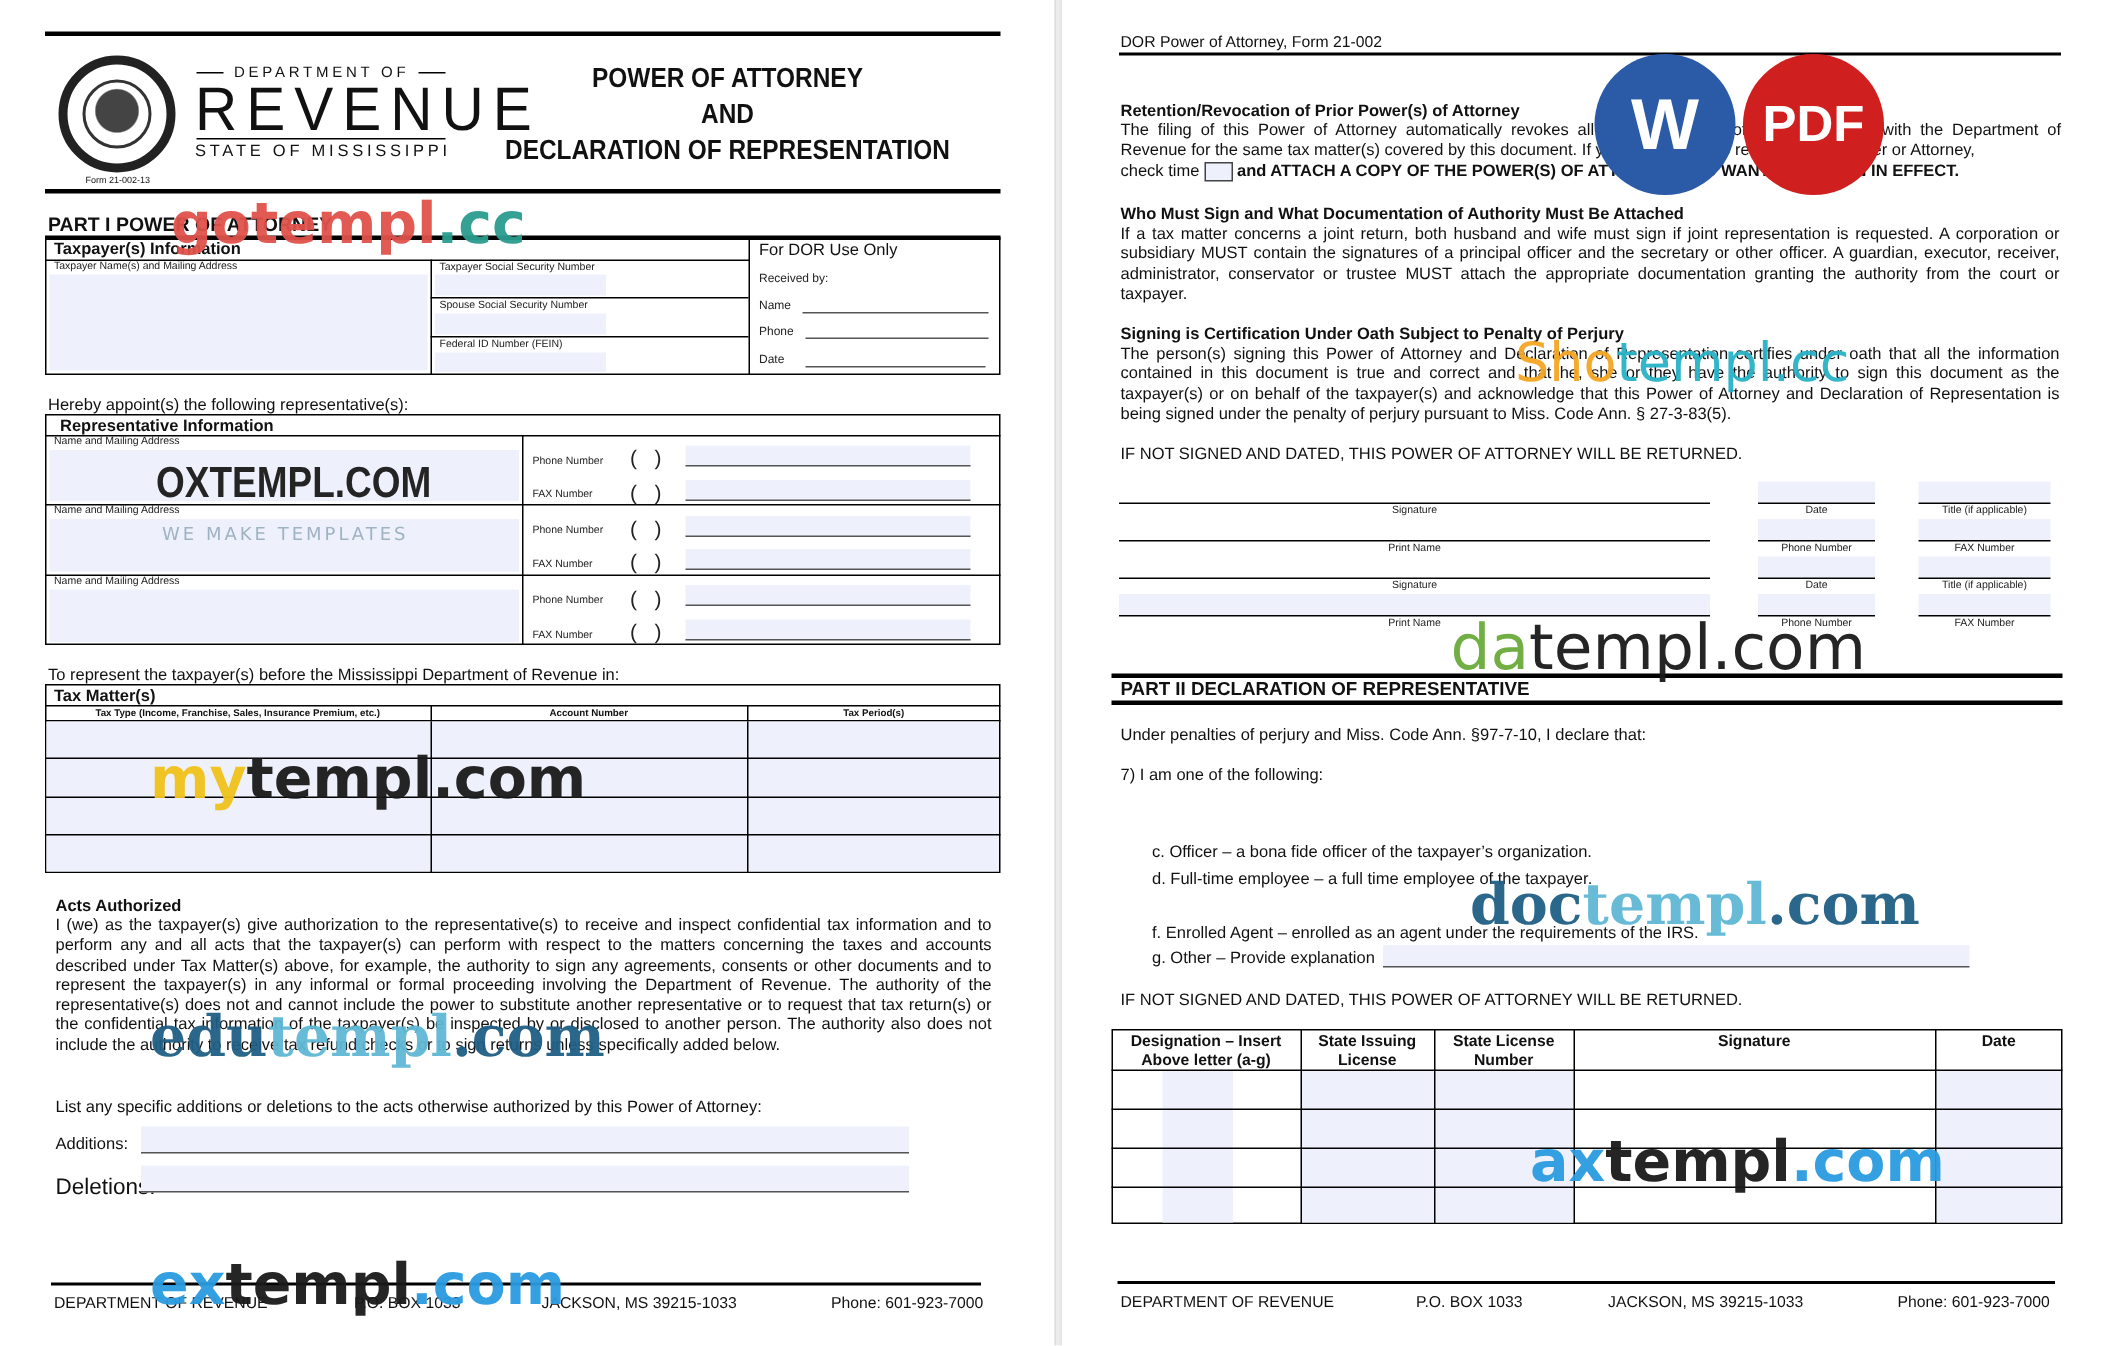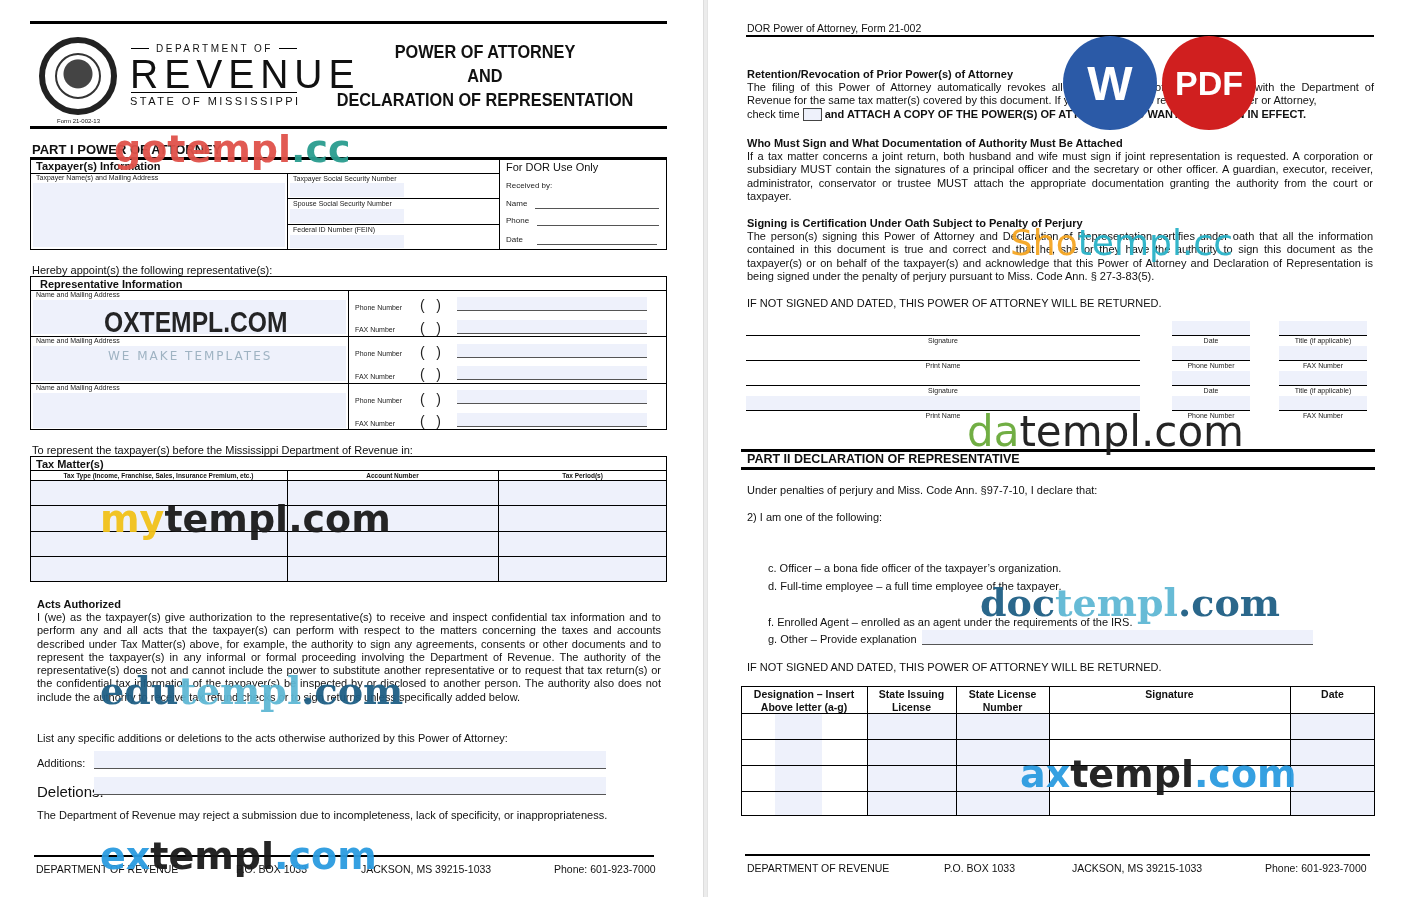--- a/index.html
+++ b/index.html
@@ -156,21 +156,20 @@
   <div class="abs" style="left:499px;top:481px;width:167px;height:24px;"></div>
 
   <div class="abs bold" style="left:37px;top:598px;font-size:11px;">Acts Authorized</div>
   <div class="abs txt11 justify" style="left:37px;top:611px;width:624px;">I (we) as the taxpayer(s) give authorization to the representative(s) to receive and inspect confidential tax information and to perform any and all acts that the taxpayer(s) can perform with respect to the matters concerning the taxes and accounts described under Tax Matter(s) above, for example, the authority to sign any agreements, consents or other documents and to represent the taxpayer(s) in any informal or formal proceeding involving the Department of Revenue. The authority of the representative(s) does not and cannot include the power to substitute another representative or to request that tax return(s) or the confidential tax information of the taxpayer(s) be inspected by or disclosed to another person.  The authority also does not include the authority to receive tax refund checks or to sign returns unless specifically added below.</div>
 
   <div class="abs" style="left:37px;top:732px;font-size:11px;">List any specific additions or deletions to the acts otherwise authorized by this Power of Attorney:</div>
   <div class="abs" style="left:37px;top:757px;font-size:11px;">Additions:</div>
   <div class="underline-field fill" style="left:94px;top:751px;width:512px;height:18px;"></div>
   <div class="abs" style="left:37px;top:783px;font-size:15px;">Deletions:</div>
   <div class="underline-field fill" style="left:94px;top:777px;width:512px;height:18px;"></div>
-  <div class="abs" style="left:37px;top:809px;font-size:11px;">The Department of Revenue may reject a submission due to incompleteness, lack of specificity, or inappropriateness.</div>
 
   <div class="rule" style="left:34px;top:855px;width:620px;height:2px;"></div>
   <div class="abs" style="left:36px;top:863px;font-size:10.5px;">DEPARTMENT OF REVENUE</div>
   <div class="abs" style="left:236px;top:863px;font-size:10.5px;">P.O. BOX 1033</div>
   <div class="abs" style="left:361px;top:863px;font-size:10.5px;">JACKSON, MS  39215-1033</div>
   <div class="abs" style="left:554px;top:863px;font-size:10.5px;">Phone: 601-923-7000</div>
 </div>
 
 <div class="divider"></div>
 
@@ -232,21 +231,21 @@
   <div class="hline" style="left:571px;top:410px;width:88px;"></div>
   <div class="abs tiny center" style="left:38px;top:412px;width:394px;">Print Name</div>
   <div class="abs tiny center" style="left:464px;top:412px;width:78px;">Phone Number</div>
   <div class="abs tiny center" style="left:571px;top:412px;width:88px;">FAX Number</div>
 
   <div class="rule" style="left:33px;top:449px;width:634px;height:3px;"></div>
   <div class="abs part-head" style="left:39px;top:452px;font-size:12.5px;">PART II  DECLARATION OF REPRESENTATIVE</div>
   <div class="rule" style="left:33px;top:467px;width:634px;height:3px;"></div>
 
   <div class="abs" style="left:39px;top:484px;font-size:11px;">Under penalties of perjury and Miss. Code Ann. §97-7-10, I declare that:</div>
-  <div class="abs" style="left:39px;top:511px;font-size:11px;">2)  I am one of the following:</div>
+  <div class="abs" style="left:39px;top:511px;font-size:11px;">7)  I am one of the following:</div>
   <div class="abs" style="left:60px;top:562px;font-size:11px;">c.  Officer – a bona fide officer of the taxpayer’s organization.</div>
   <div class="abs" style="left:60px;top:580px;font-size:11px;">d.  Full-time employee – a full time employee of the taxpayer.</div>
   <div class="abs" style="left:60px;top:616px;font-size:11px;">f.  Enrolled Agent – enrolled as an agent under the requirements of the IRS.</div>
   <div class="abs" style="left:60px;top:633px;font-size:11px;">g.  Other – Provide explanation</div>
   <div class="underline-field fill" style="left:214px;top:630px;width:391px;height:15px;"></div>
 
   <div class="abs" style="left:39px;top:661px;font-size:11px;">IF NOT SIGNED AND DATED, THIS POWER OF ATTORNEY WILL BE RETURNED.</div>
 
   <div class="box" style="left:33px;top:686px;width:634px;height:130px;"></div>
   <div class="abs fill" style="left:67px;top:714px;width:47px;height:101px;"></div>

